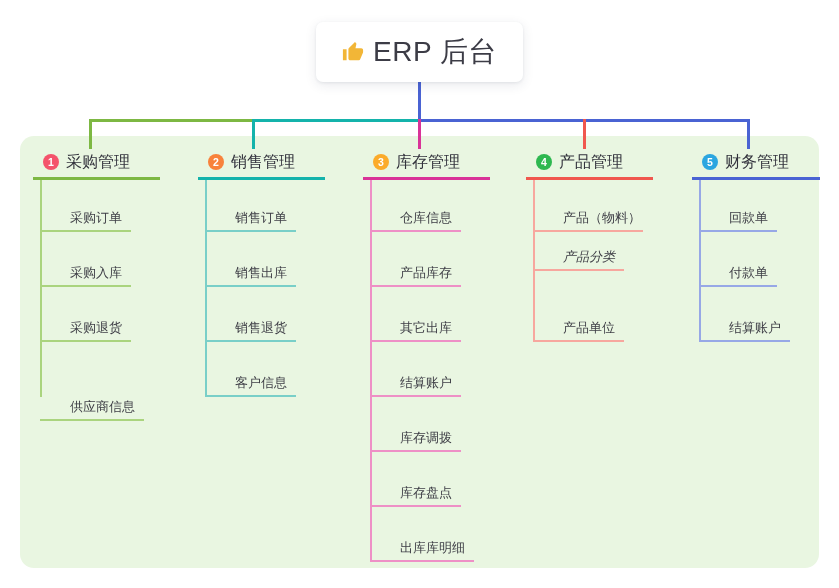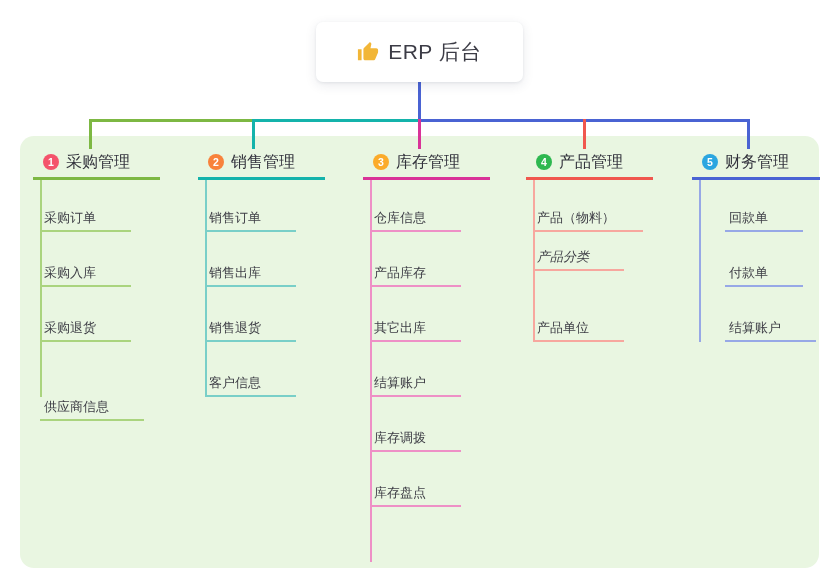--- a/index.html
+++ b/index.html
@@ -3,47 +3,47 @@
 <meta charset="utf-8">
 <style>
   html,body{margin:0;padding:0;background:#ffffff;}
   body{font-family:"Liberation Sans","DejaVu Sans",sans-serif;}
   .canvas{position:relative;width:839px;height:588px;background:#ffffff;overflow:hidden;}
   .panel{position:absolute;left:20px;top:136px;width:799px;height:432px;background:#e9f6e1;border-radius:14px;}
   
   .root-card{position:absolute;left:316px;top:22px;width:207px;height:60px;background:#ffffff;border-radius:7px;
     box-shadow:0 3px 12px rgba(40,50,80,.10),0 1px 3px rgba(40,50,80,.08);
     display:flex;align-items:center;justify-content:center;gap:9px;cursor:default;}
-  .root-label{font-size:21px;color:#3c3c46;letter-spacing:.5px;}
+  .root-label{font-size:28px;color:#3c3c46;letter-spacing:.5px;}
   .thumb{width:22px;height:22px;display:block;}
   
   .hline{position:absolute;top:119px;height:3px;}
   .vdrop{position:absolute;top:119px;width:3px;height:30px;}
   .trunk{position:absolute;left:418px;top:82px;width:3px;height:40px;background:#4a63d3;}
   
   .head{position:absolute;height:30px;display:flex;align-items:center;gap:7px;padding-left:10px;
     box-sizing:content-box;border-bottom:3px solid;cursor:pointer;}
   .head-label{font-size:16px;color:#32323c;}
   .badge{width:16px;height:16px;border-radius:50%;color:#fff;font-size:10.5px;font-weight:bold;
     display:flex;align-items:center;justify-content:center;flex:0 0 auto;}
   
   .spine{position:absolute;width:2px;}
   .child{position:absolute;height:26px;border-bottom:2px solid;display:flex;align-items:flex-end;cursor:pointer;}
-  .child span{font-size:13px;color:#3e3e46;padding-left:4px;padding-bottom:3px;white-space:nowrap;}
+  .child span{font-size:13px;color:#3e3e46;padding-left:30px;padding-bottom:3px;white-space:nowrap;}
   
   .c1{background:#7db843;} .c1b{border-bottom-color:#7db843;}
   .c2{background:#14b3ab;} .c2b{border-bottom-color:#14b3ab;}
   .c3{background:#d93398;} .c3b{border-bottom-color:#d93398;}
   .c4{background:#f0574e;} .c4b{border-bottom-color:#f0574e;}
   .c5{background:#4a63d3;} .c5b{border-bottom-color:#4a63d3;}
   .l1{background:#aad47e;} .l1b{border-bottom-color:#aad47e;}
   .l2{background:#79cfc8;} .l2b{border-bottom-color:#79cfc8;}
   .l3{background:#ee90c6;} .l3b{border-bottom-color:#ee90c6;}
   .l4{background:#f7a79e;} .l4b{border-bottom-color:#f7a79e;}
-  .l5{background:#97a8e6;} .l5b{border-bottom-color:#97a8e6;margin-left:26px;}
+  .l5{background:#97a8e6;} .l5b{border-bottom-color:#97a8e6;}
   .bg1{background:#f4536b;} .bg2{background:#f8823b;} .bg3{background:#fbab2a;}
   .bg4{background:#2eb850;} .bg5{background:#2ba6e0;}
 </style>
 </head>
 <body>
 
 <div class="canvas">
   <div class="panel"></div>
 
   <div class="trunk"></div>
@@ -115,20 +115,23 @@
     </div>
   <div class="child l3b" style="left:370px;top:369px;width:91px;">
       <span>结算账户</span>
     </div>
   <div class="child l3b" style="left:370px;top:424px;width:91px;">
       <span>库存调拨</span>
     </div>
   <div class="child l3b" style="left:370px;top:479px;width:91px;">
       <span>库存盘点</span>
     </div>
+  <div class="child l3b" style="left:370px;top:534px;width:104px;">
+      <span>出库库明细</span>
+    </div>
 
   <div class="head c4b" style="left:526px;top:147px;width:117px;">
     <span class="badge bg4">4</span>
     <span class="head-label">产品管理</span>
   </div>
   <div class="spine l4" style="left:533px;top:180px;height:162px;"></div>
   <div class="child l4b" style="left:533px;top:204px;width:110px;">
       <span>产品（物料）</span>
     </div>
   <div class="child l4b" style="left:533px;top:243px;width:91px;font-style:italic;">

